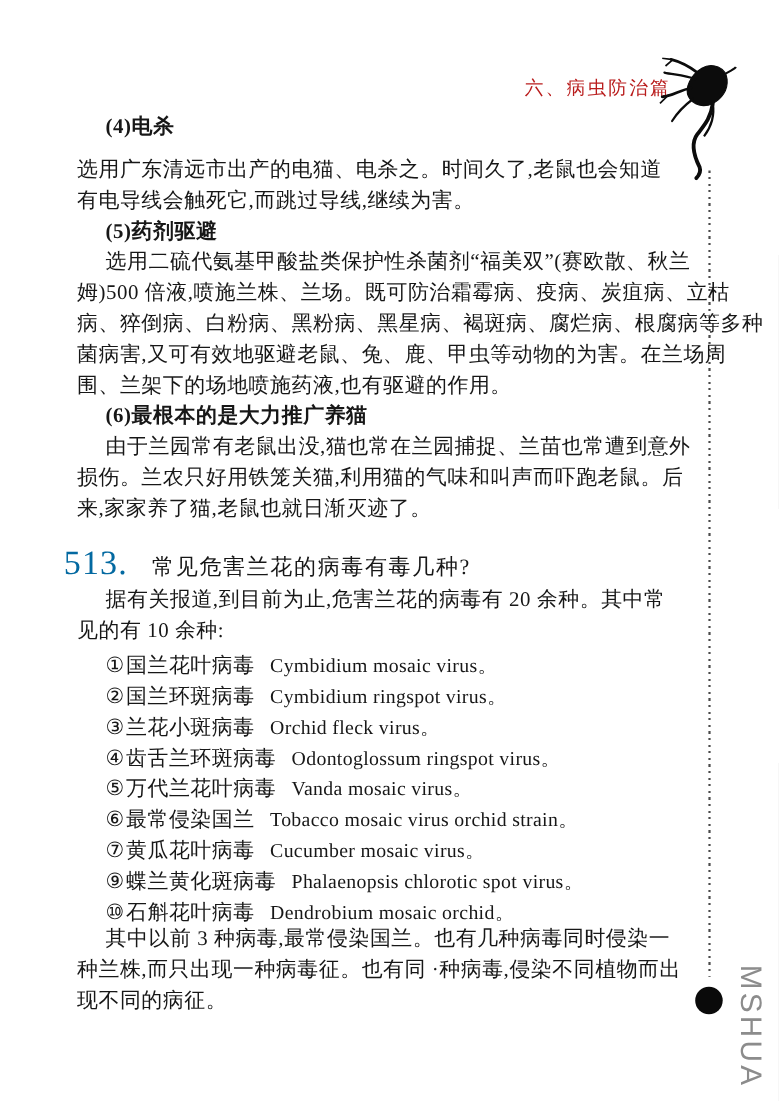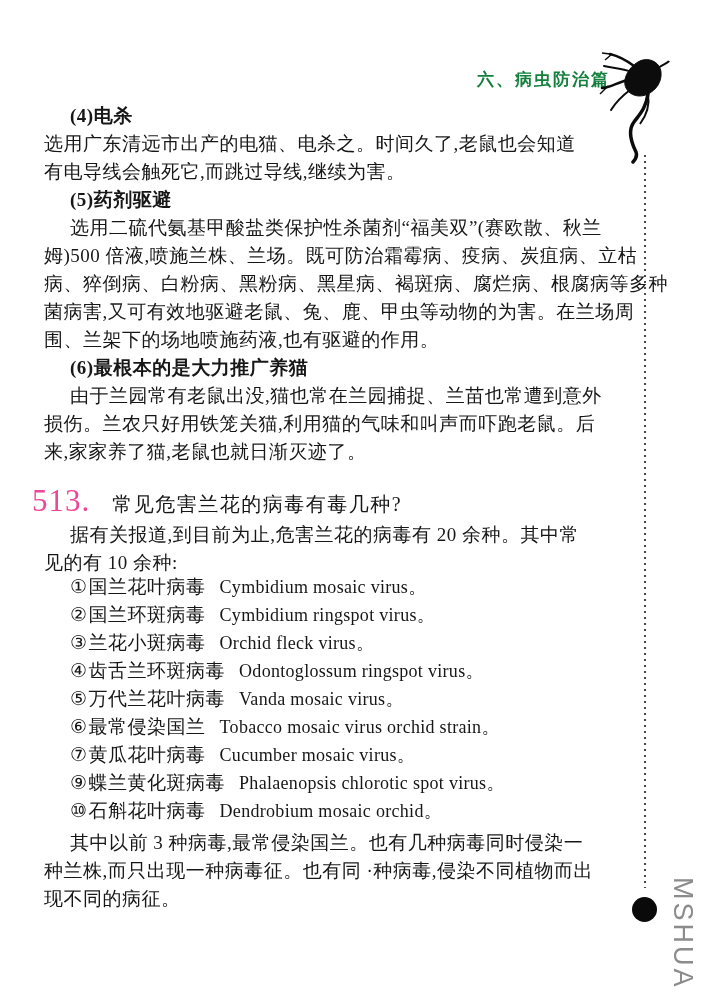--- a/index.html
+++ b/index.html
@@ -5,22 +5,22 @@
   html,body { margin:0; padding:0; background:#e8e8e8; }
   .page {
     position:relative; width:708px; height:1001px; margin:0 auto;
     background:#ffffff; overflow:hidden;
     font-family:"Liberation Serif","DejaVu Serif",serif;
     color:#171717;
   }
   
   .chapter-header {
     position:absolute; top:68px; right:98px;
-    font-size:17px; font-weight:bold; letter-spacing:2px;
-    color:#15803d;
+    font-size:17px; font-weight:normal; letter-spacing:2px;
+    color:#b91c1c;
   }
   
   .insect { position:absolute; top:52px; right:38px; width:72px; height:112px; }
   
   .margin-dots {
     position:absolute; left:644px; top:155px; width:2px; height:733px;
     background-image:repeating-linear-gradient(to bottom,#4a4a4a 0 2px,transparent 2px 6px);
   }
   
   .dot-marker {
@@ -30,44 +30,44 @@
   
   .watermark {
     position:absolute; left:628px; top:917px; width:110px; height:30px;
     transform:rotate(90deg);
     font-family:"Liberation Sans","DejaVu Sans",sans-serif;
     font-size:27px; letter-spacing:3px; color:#8c8c8c;
     text-align:center; line-height:30px;
   }
   
   .content {
-    position:absolute; left:44px; top:102px; width:556px;
+    position:absolute; left:70px; top:102px; width:556px;
     font-size:19px; letter-spacing:0.5px;
   }
   .line, .para-heading {
     height:28px; line-height:28px; white-space:nowrap;
   }
   .para-heading { text-indent:26px; font-weight:bold; }
   .lines > div.line:first-of-type { text-indent:26px; }
-  .lines.no-indent > div.line:first-of-type { text-indent:0; }
+  .lines.no-indent > div.line:first-of-type { text-indent:0;margin-top:11px; }
   
   .section-head {
     display:flex; align-items:baseline;
     height:44px; margin:5px 0 6px 0; white-space:nowrap;
   }
   .section-number {
     font-family:"Liberation Serif","DejaVu Serif",serif;
-    font-size:31px; letter-spacing:1px; font-weight:500; color:#ec4899;
+    font-size:31px; letter-spacing:1px; font-weight:500; color:#0369a1;
     margin-left:-12px;
   }
   .section-title {
     font-weight:normal; font-size:20px; letter-spacing:1.5px; margin-left:22px;margin-top:20px;
   }
   
-  .virus-line { height:28px; line-height:20px; padding-left:26px; white-space:nowrap; }
+  .virus-line { height:28px; line-height:35px; padding-left:26px; white-space:nowrap; }
   .virus-line .badge { margin-right:1px; }
   .virus-line .en {
     font-family:"Liberation Serif","DejaVu Serif",serif;
     font-size:18px; letter-spacing:0.3px; margin-left:14px;
   }
 </style>
 </head>
 <body>
 
 <div class="page">

